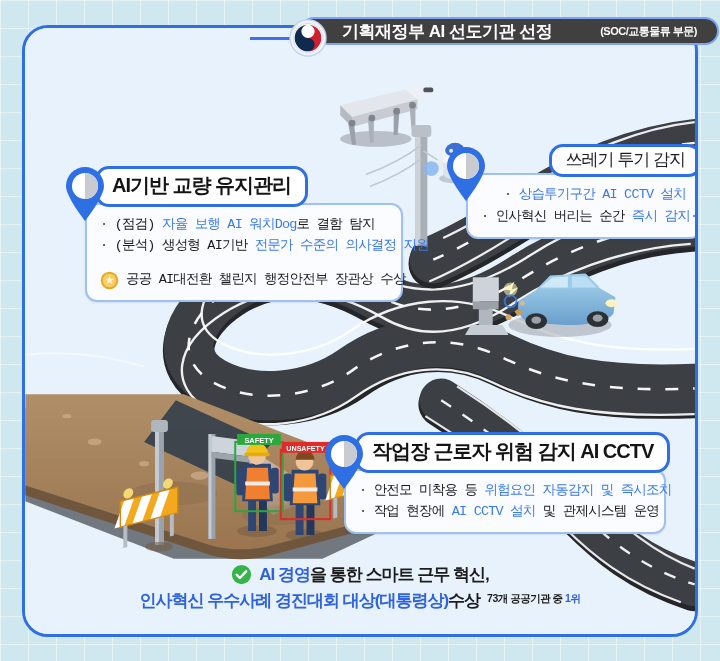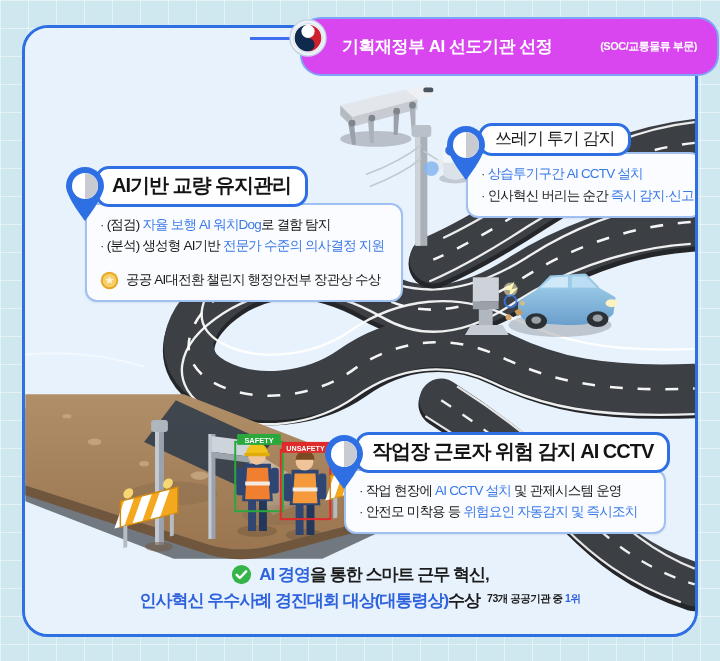--- a/index.html
+++ b/index.html
@@ -39,24 +39,24 @@
   }
 
   
   #scene { position: absolute; inset: 0; }
   #scene svg { display: block; width: 100%; height: 100%; }
 
   
   #header-pill {
     position: absolute;
     left: 300px; top: 17px;
-    height: 59px;
+    height: 28px;
     display: flex; align-items: center;
     padding: 0 20px 0 40px;
-    background: #d946ef;
+    background: #404040;
     border: 2px solid #7ea2f7;
     border-radius: 21px;
     white-space: nowrap;
     z-index: 40;
   }
   #header-pill .htxt { color: #ffffff; font-size: 17px; font-weight: bold; letter-spacing: -.5px; }
   #header-pill .hsub { color: #ffffff; font-size: 11px; font-weight: bold; letter-spacing: -.5px; padding-left: 48px; }
 
   #header-rule {
     position: absolute;
@@ -97,20 +97,21 @@
   .title-box .t0 { font-size: 17px; font-weight: normal; color: #1d1d1d; letter-spacing: -1px; line-height: 1.2; }
 
   .body-box {
     background: #fbfcff;
     border: 2px solid #9fc0f0;
     border-radius: 12px;
     padding: 9px 14px 9px 13px;
     position: relative;
     z-index: 31;
     box-shadow: 0 1px 2px rgba(30,60,120,.10);
+    font-family: Liberation Mono, monospace;
   }
   .body-box .line {
     font-size: 13.5px;
     color: #1b1b1b;
     letter-spacing: -.8px;
     line-height: 1.62;
     white-space: nowrap;
   }
   .body-box .line.award { display: flex; align-items: center; gap: 7px; margin-top: 12px; font-size: 13.5px; }
   .hl { color: #3a79e8; }
@@ -119,21 +120,21 @@
   
   .rosette { width: 19px; height: 19px; flex: 0 0 19px; }
 
   
   #callout-bridge { left: 38px; top: 138px; }
   #callout-bridge .pin { left: 0px; top: 0px; }
   #callout-bridge .title-box { margin-left: 32px; }
   #callout-bridge .body-box { margin-top: -4px; margin-left: 22px; width: 318px; }
 
   
-  #callout-clean { left: 419px; top: 95px; }
+  #callout-clean { left: 419px; top: 116px; text-align: right; }
   #callout-clean .pin { left: 0px; top: 2px; }
   #callout-clean .title-box { margin-left: 34px; padding-top: 3px; padding-bottom: 4px; }
   #callout-clean .body-box { margin-top: -4px; margin-left: 22px; width: 236px; }
 
   
   #callout-worker { left: 297px; top: 404px; }
   #callout-worker .pin { left: 0px; top: 2px; }
   #callout-worker .title-box { margin-left: 33px; }
   #callout-worker .body-box { margin-top: -4px; margin-left: 22px; width: 322px; }
 
@@ -513,25 +514,25 @@
         <circle cx="22" cy="20" r="13" fill="#ffffff"></circle>
         <path d="M22 7 A 13 13 0 0 1 22 33 Z" fill="#c8ccd2"></path>
       </svg>
     </div>
     <div class="title-box">
       <div class="t1">작업장 근로자 위험 감지 AI CCTV</div>
     </div>
     <div class="body-box">
       <div class="line">
         <span class="bullet">·</span>
-        <span>작업 현장에 </span><span class="hl">AI CCTV 설치</span><span> 및 관제시스템 운영</span>
+        <span>안전모 미착용 등 </span><span class="hl">위험요인 자동감지 및 즉시조치</span>
       </div>
       <div class="line">
         <span class="bullet">·</span>
-        <span>안전모 미착용 등 </span><span class="hl">위험요인 자동감지 및 즉시조치</span>
+        <span>작업 현장에 </span><span class="hl">AI CCTV 설치</span><span> 및 관제시스템 운영</span>
       </div>
     </div>
   </div>
 
   <div id="footer">
     <div class="frow">
       <span class="check-badge">
         <svg viewBox="0 0 24 24" xmlns="http://www.w3.org/2000/svg">
           <circle cx="12" cy="12" r="11" fill="#35b44a"></circle>
           <path d="M6.5 12.4 l3.6 3.6 l7.2 -7.6" fill="none" stroke="#ffffff" stroke-width="2.8" stroke-linecap="round" stroke-linejoin="round"></path>

